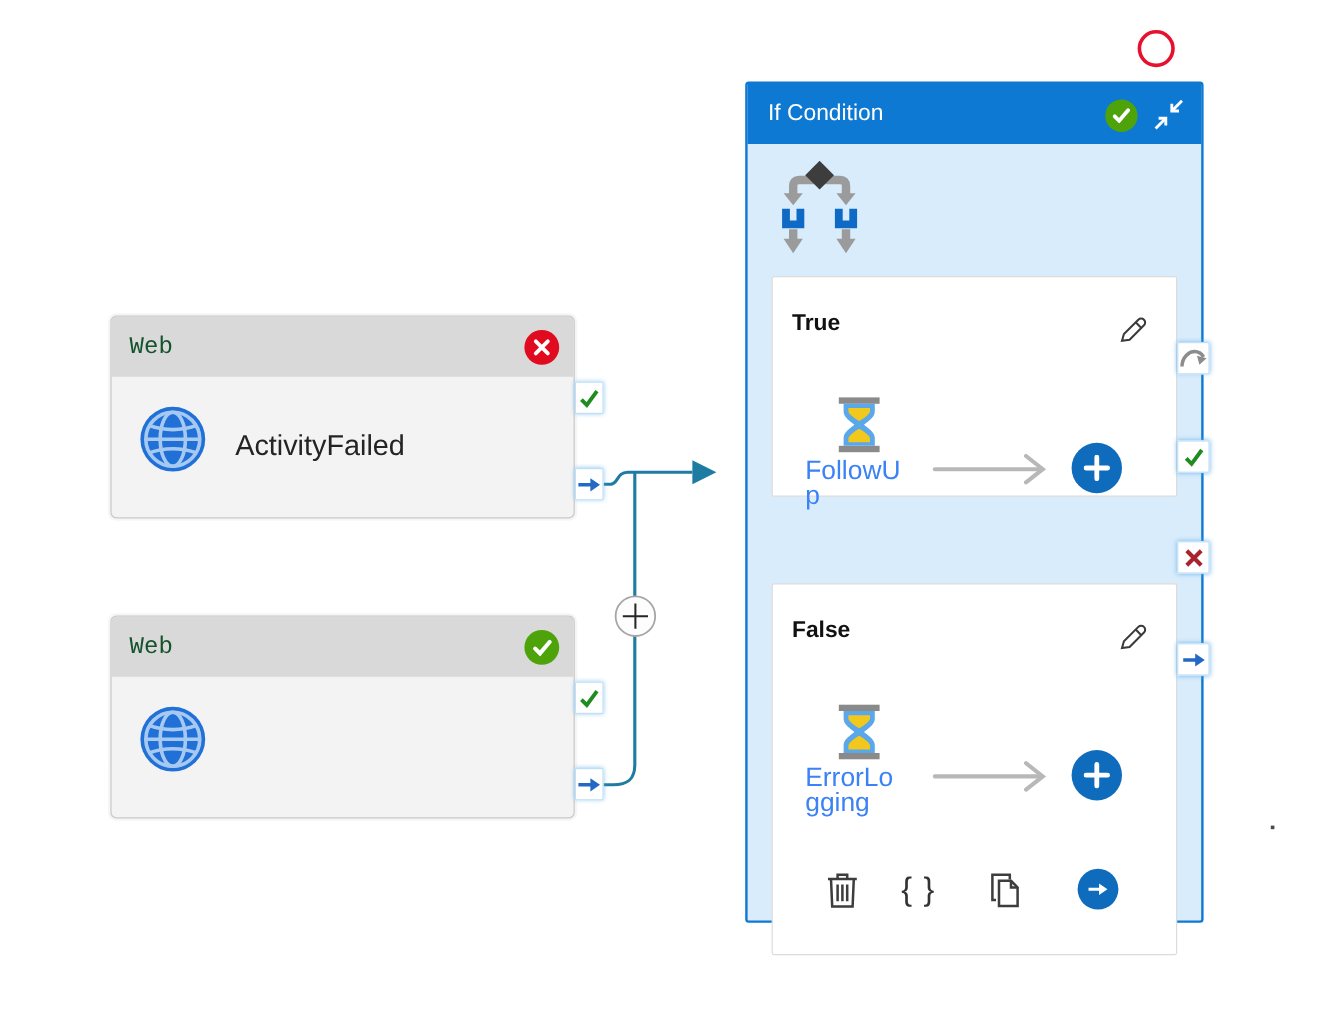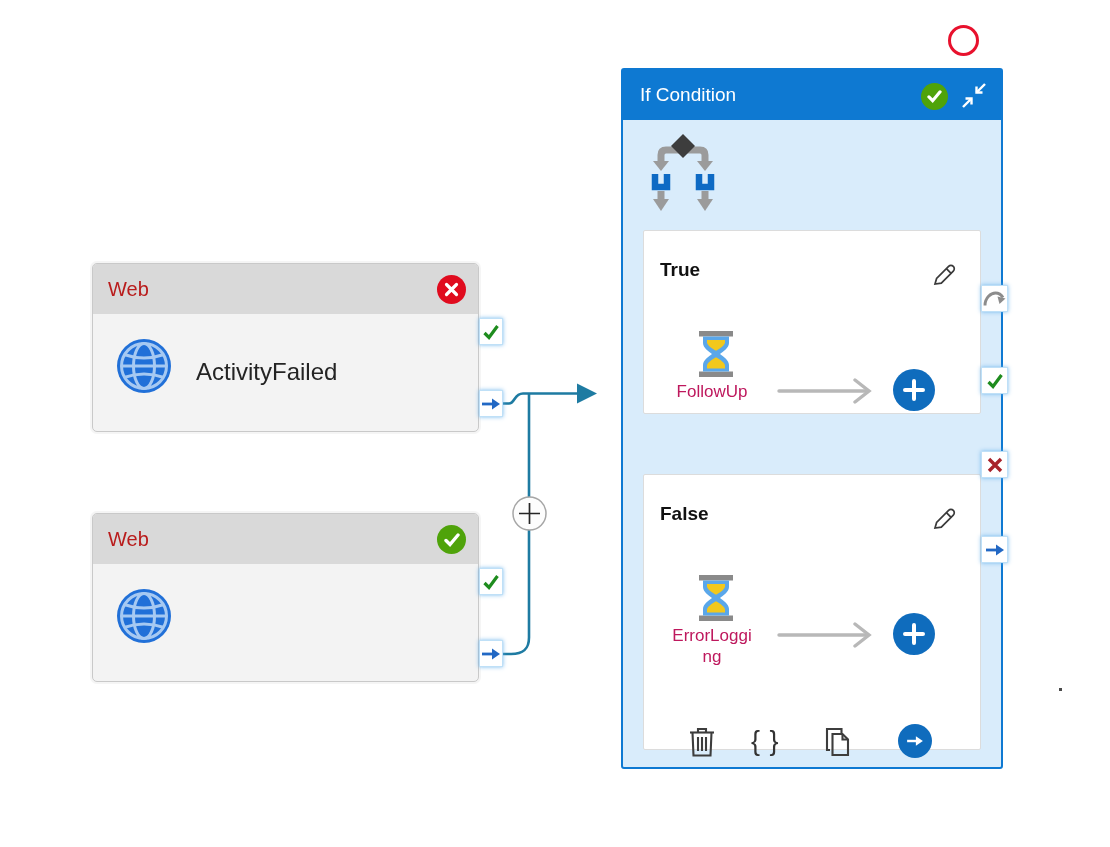--- a/index.html
+++ b/index.html
@@ -10,21 +10,21 @@
   
   .web-node{
     position:absolute;width:385px;height:167px;background:#f3f3f3;
     border:1px solid #c9c9c9;border-radius:5px;
     box-shadow:0 0 0 2px rgba(120,120,120,0.07);
   }
   .web-node .node-header{
     position:relative;height:50px;background:#d9d9d9;
     border-radius:4px 4px 0 0;display:flex;align-items:center;
   }
-  .web-node .node-type{font-size:20px;color:#b91c1c;padding-left:15px;}
+  .web-node .node-type{font-size:20px;color:#14532d;padding-left:15px;font-family:Liberation Mono, monospace;}
   .badge{
     position:absolute;right:12px;top:11px;width:29px;height:29px;border-radius:50%;
     display:flex;align-items:center;justify-content:center;
   }
   .badge.red{background:#e00b1e;}
   .badge.green{background:#4fa30a;}
   .web-node .node-body{
     position:relative;height:116px;display:flex;align-items:center;
   }
   .web-node .globe{position:absolute;left:23px;top:24px;}
@@ -57,29 +57,29 @@
   .if-icon{position:absolute;left:22px;top:-45px;}
   .if-name{
     position:absolute;left:104px;top:0;height:110px;display:flex;align-items:center;
     font-size:24px;color:#1c1c1c;
   }
   .branch-card{
     position:absolute;left:20px;width:338px;background:#ffffff;
     border:1px solid #dcdcdc;border-radius:2px;box-sizing:border-box;
   }
   .branch-true{top:160px;height:184px;}
-  .branch-false{top:404px;height:276px;}
+  .branch-false{top:416px;height:310px;}
   .branch-label{
     position:absolute;left:16px;top:28px;font-size:19px;font-weight:bold;color:#111111;
   }
   .pencil-btn{position:absolute;right:22px;top:30px;width:28px;height:28px;cursor:pointer;}
   .hourglass{position:absolute;left:54px;top:100px;}
   .act-label{
-    position:absolute;left:27px;top:150px;width:82px;font-size:17px;line-height:21px;
-    color:#be185d;overflow-wrap:anywhere;text-align:center;
+    position:absolute;left:27px;top:150px;width:82px;font-size:22px;line-height:21px;
+    color:#3b82f6;overflow-wrap:anywhere;text-align:left;
   }
   .branch-arrow{position:absolute;left:133px;top:147px;}
   .add-btn{
     position:absolute;left:249px;top:138px;width:42px;height:42px;border-radius:50%;
     background:#0f6cbd;display:flex;align-items:center;justify-content:center;cursor:pointer;
   }
   .if-footer-item{position:absolute;cursor:pointer;}
   .braces-glyph{
     font-size:27px;color:#333333;font-family:"Liberation Sans",sans-serif;
     letter-spacing:1px;

